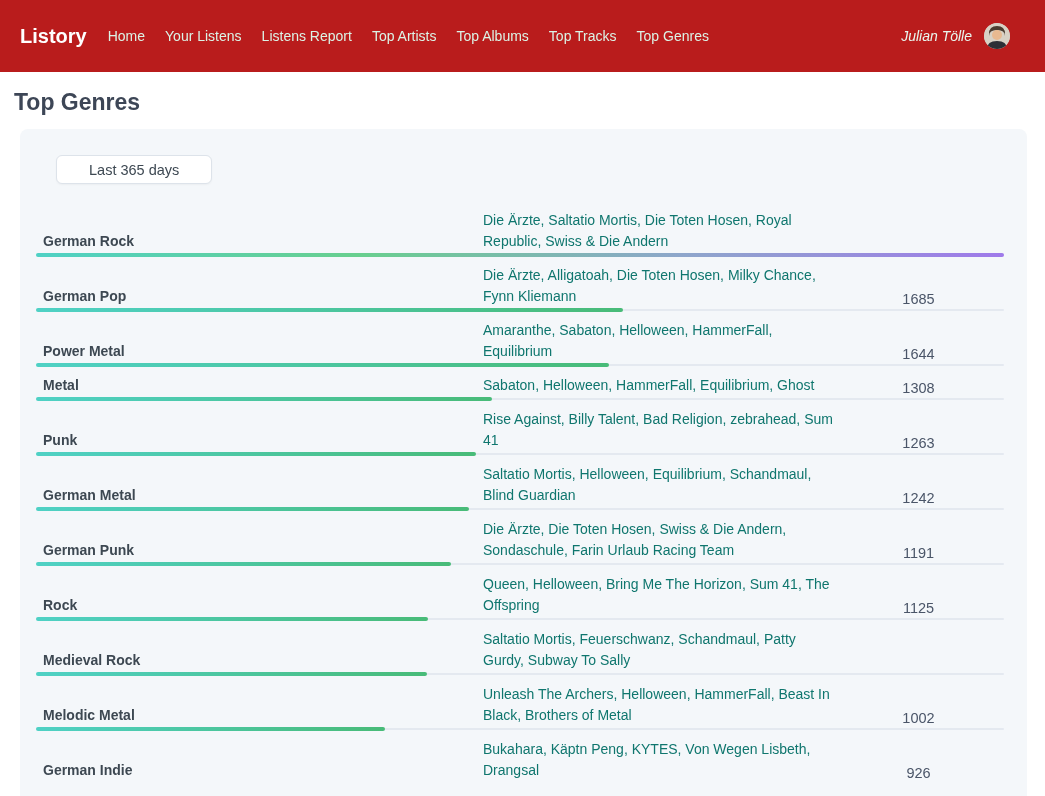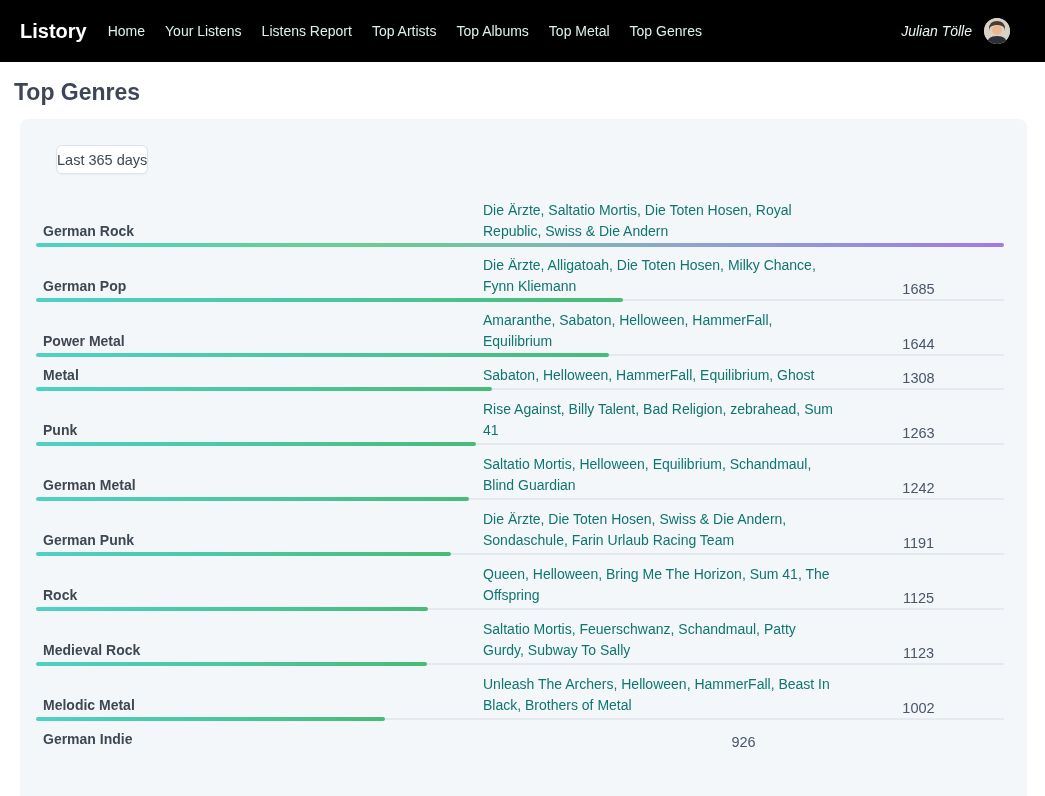--- a/index.html
+++ b/index.html
@@ -1,39 +1,39 @@
 <!DOCTYPE html>
 <html><head>
 <meta charset="utf-8">
 <style>
   * { margin:0; padding:0; box-sizing:border-box; }
   html,body { width:1045px; height:796px; overflow:hidden; background:#fff;
               font-family:"Liberation Sans", sans-serif; }
 
   
-  .navbar { height:62px; background:#000000; display:flex; align-items:center;
+  .navbar { height:72px; background:#b91c1c; display:flex; align-items:center;
             padding:0 35px 0 20px; }
   .brand { color:#fff; font-size:20px; font-weight:bold; margin-right:21px; cursor:pointer; }
   .nav-items { display:flex; align-items:center; gap:20px; list-style:none; }
   .nav-item { color:#dcf3e6; font-size:14px; cursor:pointer; white-space:nowrap; }
   .nav-spacer { flex:1; }
   .user { display:flex; align-items:center; gap:12px;font-style:italic; }
   .user-name { color:#e9f7ef; font-size:14px; cursor:pointer; }
   .avatar { width:26px; height:26px; border-radius:50%; overflow:hidden; cursor:pointer;
             background:#d9d2c7; display:block; }
 
   
   .page-title { font-size:23px; font-weight:600; color:#3d4656; margin:17px 0 13px 14px; }
 
   .card { margin:0 18px 0 20px; background:#f4f7fa; border-radius:8px;
           padding:26px 23px 30px 16px; min-height:940px; }
 
   .filter-label { font-size:13px; color:#4a5568; margin:0 0 6px 21px; }
   .timeframe-btn { background:#fff; border:1px solid #dde3ea; border-radius:6px;
-                   padding:0 0; height:29px; margin-left:20px; font-size:14.5px;
+                   padding:0 32px; height:29px; margin-left:20px; font-size:14.5px;
                    color:#3d4852; font-family:inherit; cursor:pointer;
                    box-shadow:0 1px 2px rgba(0,0,0,0.04); }
 
   
   .genre-table { margin-top:26px; }
   .genre-row { margin-bottom:8px; }
   .row-content { display:flex; align-items:flex-end; }
   .col-genre { width:447px; padding-left:7px; font-size:14px; font-weight:bold;
                color:#3d4852; line-height:21px; }
   .col-artists { width:350px; font-size:14px; color:#0f766e; line-height:21px; }
@@ -48,21 +48,21 @@
 <body>
 
 <header class="navbar">
   <span class="brand">Listory</span>
   <ul class="nav-items">
       <li class="nav-item">Home</li>
       <li class="nav-item">Your Listens</li>
       <li class="nav-item">Listens Report</li>
       <li class="nav-item">Top Artists</li>
       <li class="nav-item">Top Albums</li>
-      <li class="nav-item">Top Metal</li>
+      <li class="nav-item">Top Tracks</li>
       <li class="nav-item">Top Genres</li>
     </ul>
   <span class="nav-spacer"></span>
   <div class="user">
     <span class="user-name">Julian Tölle</span>
     <span class="avatar">
       <svg width="26" height="26" viewBox="0 0 26 26">
         <circle cx="13" cy="13" r="13" fill="#d8d1c5"></circle>
         <path d="M5 11 Q5 3 13 3 Q21 3 21 11 L21 13 Q21 7 13 7 Q5 7 5 13 Z" fill="#4a3c30"></path>
         <circle cx="13" cy="12" r="5" fill="#e8b990"></circle>
@@ -154,37 +154,37 @@
       <div class="col-count">1125</div>
     </div>
     <div class="bar-track">
       <span class="bar-fill" style="width: 40.5113%; background: linear-gradient(90deg, rgb(79, 209, 197), rgb(72, 187, 120));"></span>
     </div>
   </div>
       <div class="genre-row">
     <div class="row-content">
       <div class="col-genre">Medieval Rock</div>
       <div class="col-artists">Saltatio Mortis, Feuerschwanz, Schandmaul, Patty Gurdy, Subway To Sally</div>
-      <div class="col-count">1123</div>
     </div>
     <div class="bar-track">
       <span class="bar-fill" style="width: 40.4393%; background: linear-gradient(90deg, rgb(79, 209, 197), rgb(72, 187, 120));"></span>
     </div>
   </div>
       <div class="genre-row">
     <div class="row-content">
       <div class="col-genre">Melodic Metal</div>
       <div class="col-artists">Unleash The Archers, Helloween, HammerFall, Beast In Black, Brothers of Metal</div>
       <div class="col-count">1002</div>
     </div>
     <div class="bar-track">
       <span class="bar-fill" style="width: 36.0821%; background: linear-gradient(90deg, rgb(79, 209, 197), rgb(72, 187, 120));"></span>
     </div>
   </div>
       <div class="genre-row">
     <div class="row-content">
       <div class="col-genre">German Indie</div>
+      <div class="col-artists">Bukahara, Käptn Peng, KYTES, Von Wegen Lisbeth, Drangsal</div>
       <div class="col-count">926</div>
     </div>
 
   </div>
     </div>
 </section>
 
 </body></html>

